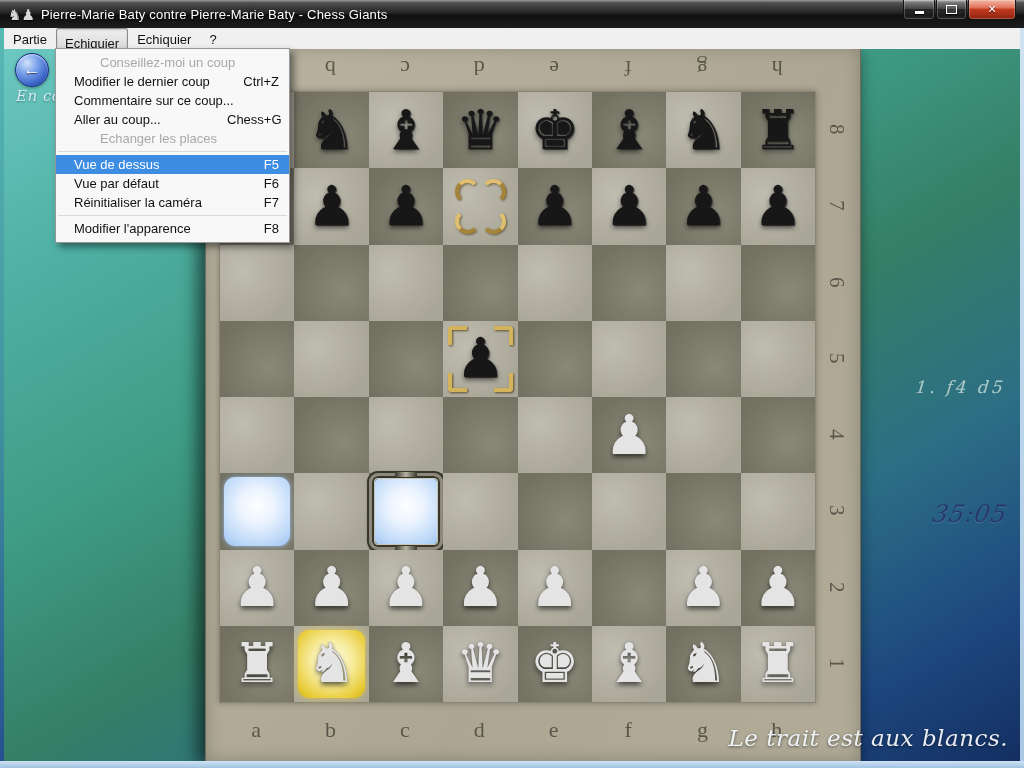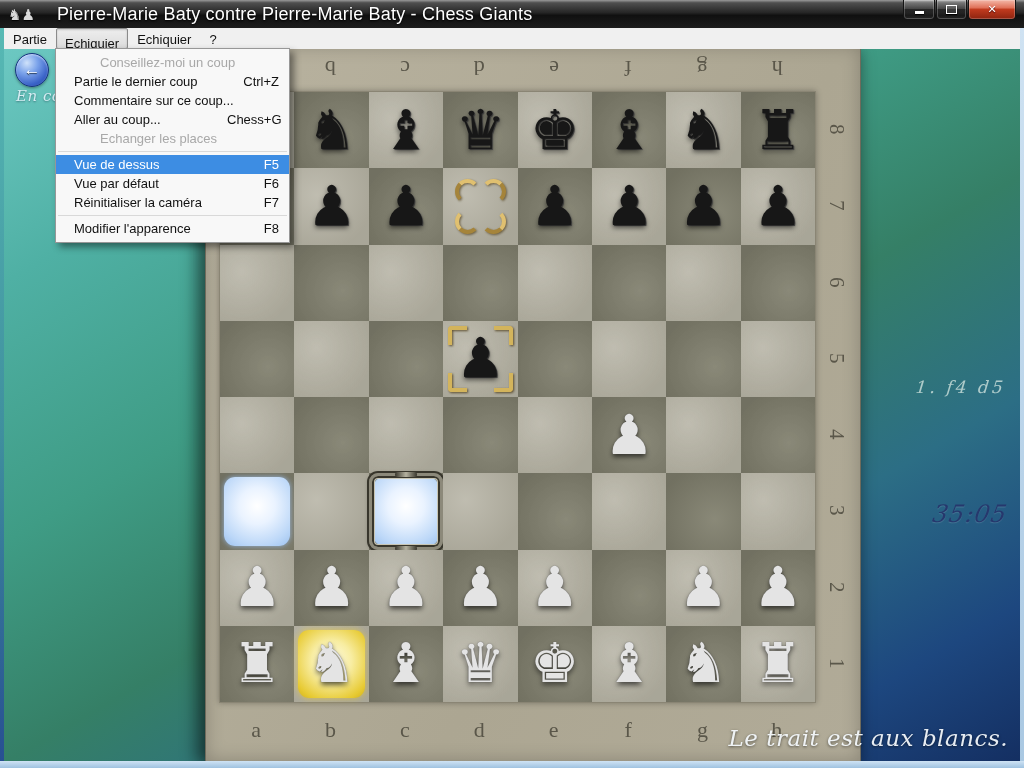--- a/index.html
+++ b/index.html
@@ -4,21 +4,21 @@
 <style>
   html,body{margin:0;padding:0;}
   body{width:1024px;height:768px;overflow:hidden;font-family:"Liberation Sans",sans-serif;background:#000;}
   #window{position:absolute;inset:0;}
 
   
   #titlebar{position:absolute;left:0;top:0;right:0;height:28px;
     background:linear-gradient(180deg,#9a9a9a 0,#4f4f4f 10%,#262626 45%,#101010 55%,#1d1d1d 100%);
     border-bottom:1px solid #000;display:flex;align-items:center;color:#fff;}
   #app-icon{margin:0 6px 0 8px;font-size:15px;color:#d8d8d8;text-shadow:0 1px 1px #000;line-height:1;}
-  #window-title{font-size:18px;text-shadow:0 1px 2px #000;letter-spacing:.2px;margin-left:16px;}
+  #window-title{font-size:13px;text-shadow:0 1px 2px #000;letter-spacing:.2px;}
   #win-buttons{position:absolute;right:8px;top:0;display:flex;}
   .win-btn{height:19px;display:flex;align-items:center;justify-content:center;
     border:1px solid #141414;border-top:none;border-radius:0 0 4px 4px;
     background:linear-gradient(180deg,rgba(255,255,255,.28),rgba(255,255,255,.08) 45%,rgba(0,0,0,.25) 50%,rgba(90,90,90,.25));
     box-shadow:inset 0 0 0 1px rgba(255,255,255,.22);margin-left:1px;cursor:pointer;}
   .win-btn.min{width:30px}.win-btn.max{width:29px}
   .win-btn.close{width:46px;background:linear-gradient(180deg,#f4b8a8 0,#e0725a 40%,#c03a1e 50%,#8e2410 100%);}
   .g-min{width:9px;height:3px;background:#fff;box-shadow:0 1px 1px #000;margin-top:6px;}
   .g-max{width:9px;height:7px;border:1px solid #fff;box-shadow:0 1px 1px #000;background:rgba(255,255,255,.1);}
   .g-close{color:#fff;font-size:11px;text-shadow:0 1px 1px #400;}
@@ -332,21 +332,21 @@
     <div id="clock">35:05</div>
     <div id="turn-message">Le trait est aux blancs.</div>
   </div>
 
   <div id="dropdown">
       <div class="menu-item disabled">
         <span class="mi-label">Conseillez-moi un coup</span>
         <span class="mi-shortcut"></span>
       </div>
       <div class="menu-item">
-        <span class="mi-label">Partie le dernier coup</span>
+        <span class="mi-label">Modifier le dernier coup</span>
         <span class="mi-shortcut">Ctrl+Z</span>
       </div>
       <div class="menu-item">
         <span class="mi-label">Commentaire sur ce coup...</span>
         <span class="mi-shortcut"></span>
       </div>
       <div class="menu-item">
         <span class="mi-label">Aller au coup...</span>
         <span class="mi-shortcut">Chess+G</span>
       </div>

